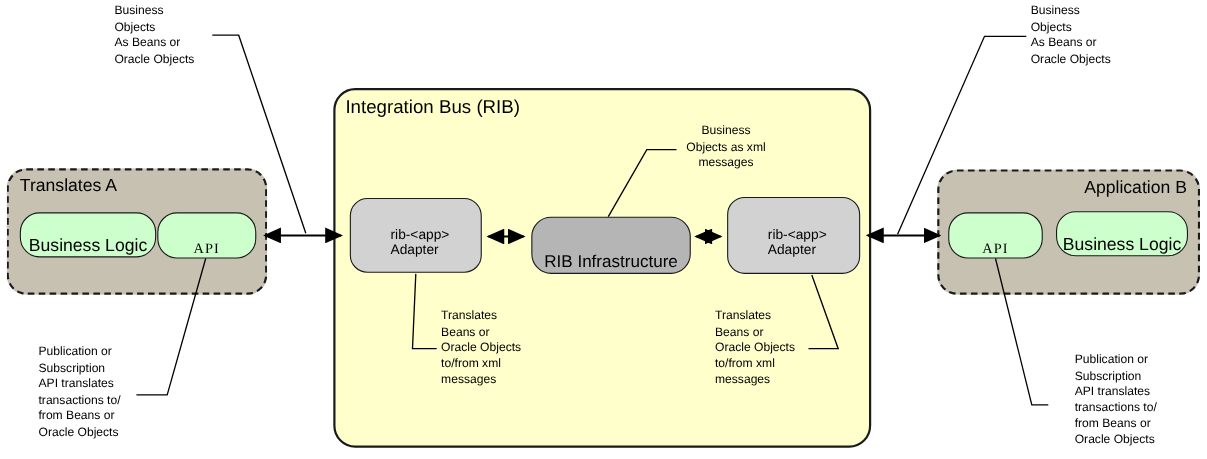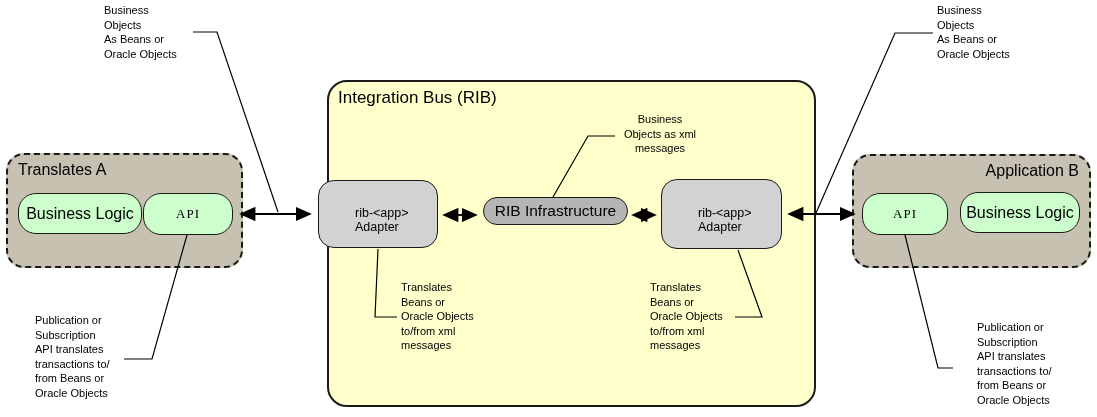--- a/index.html
+++ b/index.html
@@ -23,33 +23,32 @@
     position:absolute;top:7px;
     font-size:16px;line-height:16px;color:#000;
   }
   .rib-box{
     position:absolute;
     left:303px;top:80px;width:489px;height:327px;
     background:#ffffcc;
     border:2px solid #1a1a1a;
     border-radius:20px;
     box-sizing:border-box;
-    margin-left:24px;
   }
   .rib-title{
     position:absolute;left:9px;top:6px;
     font-size:17px;line-height:19px;color:#000;
   }
   
   .pill{
     position:absolute;
     border:1.5px solid #1a1a1a;
     border-radius:18px;
     box-sizing:border-box;
-    display:flex;align-items:center;justify-content:center;
+    display:flex;align-items:flex-end;justify-content:center;
   }
   .green{background:#ccffcc;}
   .biz-logic{font-size:16px;}
   .api-node{
     font-family:Liberation Serif, serif;
     font-size:13px;letter-spacing:1px;
   }
   .adapter{
     background:#d2d2d2;
     align-items:center;
@@ -105,21 +104,21 @@
   <div class="pill green biz-logic" style="left:960px;top:192px;width:120px;height:41px;">
     <span>Business Logic</span>
   </div>
 
   <div class="pill adapter" style="left:318px;top:180px;width:120px;height:68px;">
     <span>rib-&lt;app&gt; Adapter</span>
   </div>
   <div class="pill adapter" style="left:661px;top:179px;width:121px;height:70px;">
     <span>rib-&lt;app&gt; Adapter</span>
   </div>
-  <div class="pill infra" style="left:483px;top:197px;width:145px;height:28px;">
+  <div class="pill infra" style="left:483px;top:197px;width:145px;height:52px;">
     <span>RIB Infrastructure</span>
   </div>
 
   <div class="note" style="left:104px;top:3px;width:120px;">Business
 Objects
 As Beans or
 Oracle Objects</div>
   <div class="note" style="left:937px;top:3px;width:120px;">Business
 Objects
 As Beans or

